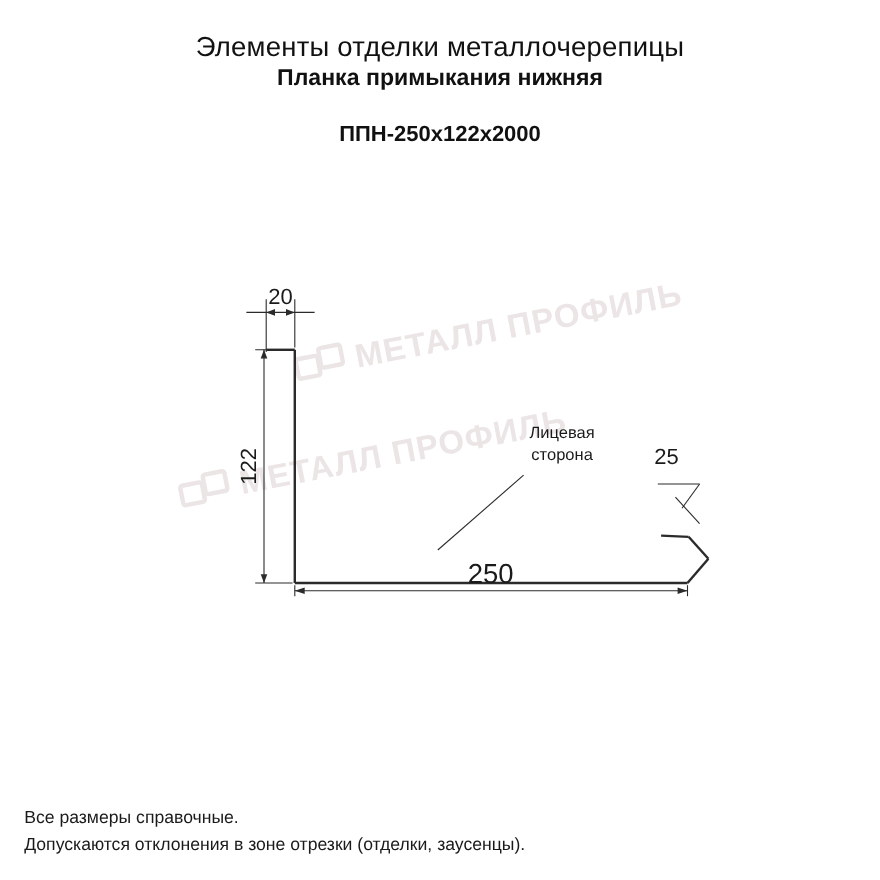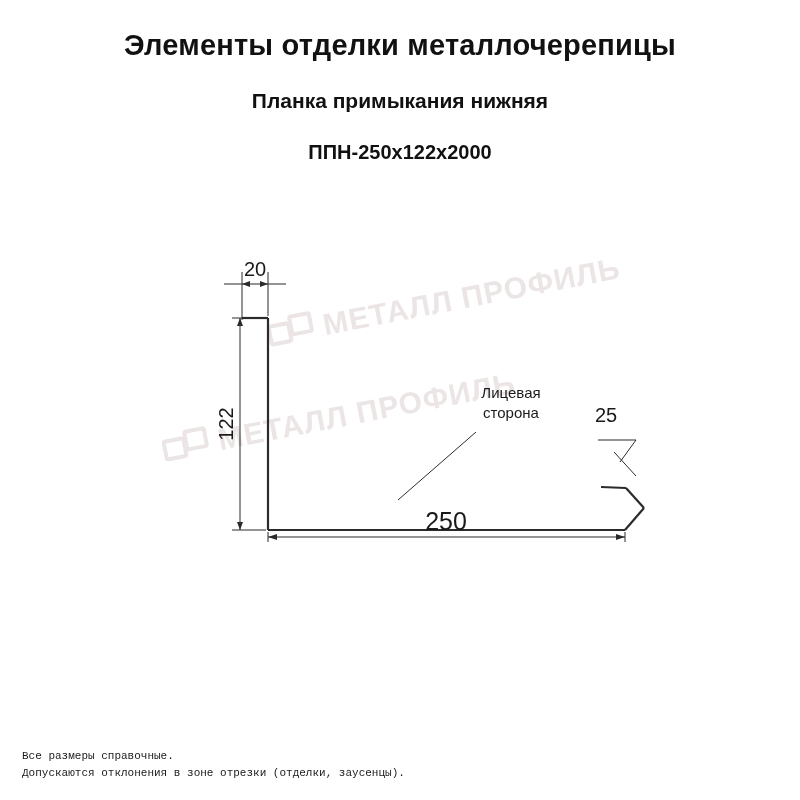--- a/index.html
+++ b/index.html
@@ -20,28 +20,27 @@
     inset: 0;
   }
   .title-block {
     position: absolute;
     top: 28px;
     left: 0;
     width: 800px;
     text-align: center;
   }
   .title-main {
-    font-size: 29px;
-    font-weight: bold;
+    font-size: 25px;
+    font-weight: normal;
     letter-spacing: 0.2px;
     color: #111;
     line-height: 1.2;
   }
   .title-sub {
-    margin-top: 25px;
     font-size: 21px;
     font-weight: bold;
     color: #111;
     line-height: 1.25;
   }
   .title-code {
     margin-top: 26px;
     font-size: 20px;
     font-weight: bold;
     color: #111;
@@ -91,24 +90,23 @@
     position: absolute;
     border: 4px solid #ece5e5;
     border-radius: 4px;
   }
   .wm1 { top: 285px; left: 265px; transform: rotate(-11deg); }
   .wm2 { top: 400px; left: 160px; transform: rotate(-11deg); }
   .note-block {
     position: absolute;
     left: 22px;
     bottom: 18px;
-    font-size: 11px;
+    font-size: 16px;
     color: #1a1a1a;
     line-height: 1.55;
-    font-family: Liberation Mono, monospace;
   }
   .note-line { white-space: nowrap; }
   text {
     font-family: "Liberation Sans", sans-serif;
     fill: #1a1a1a;
   }
 </style>
 </head>
 <body>
 

